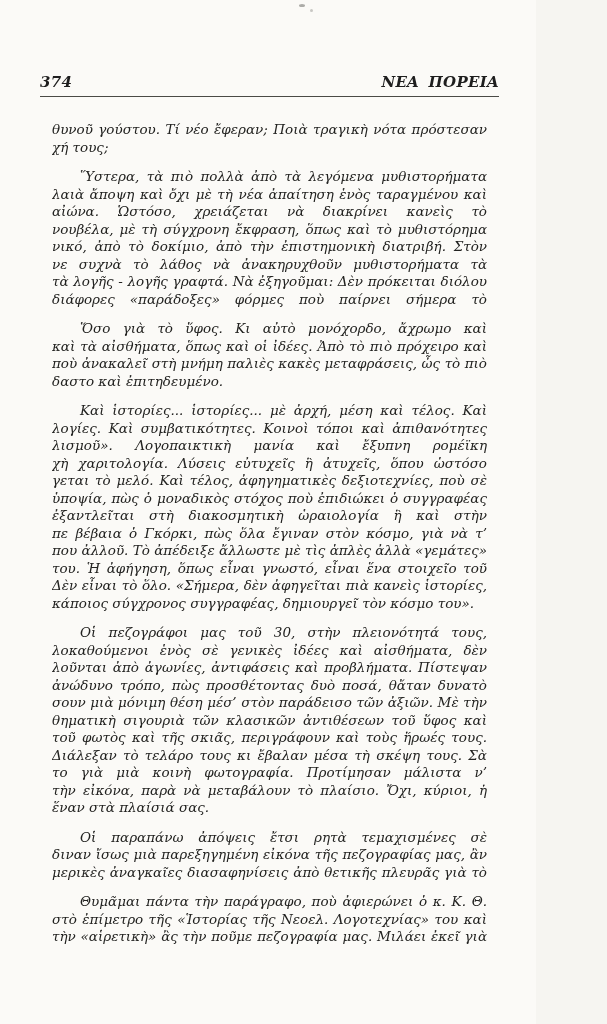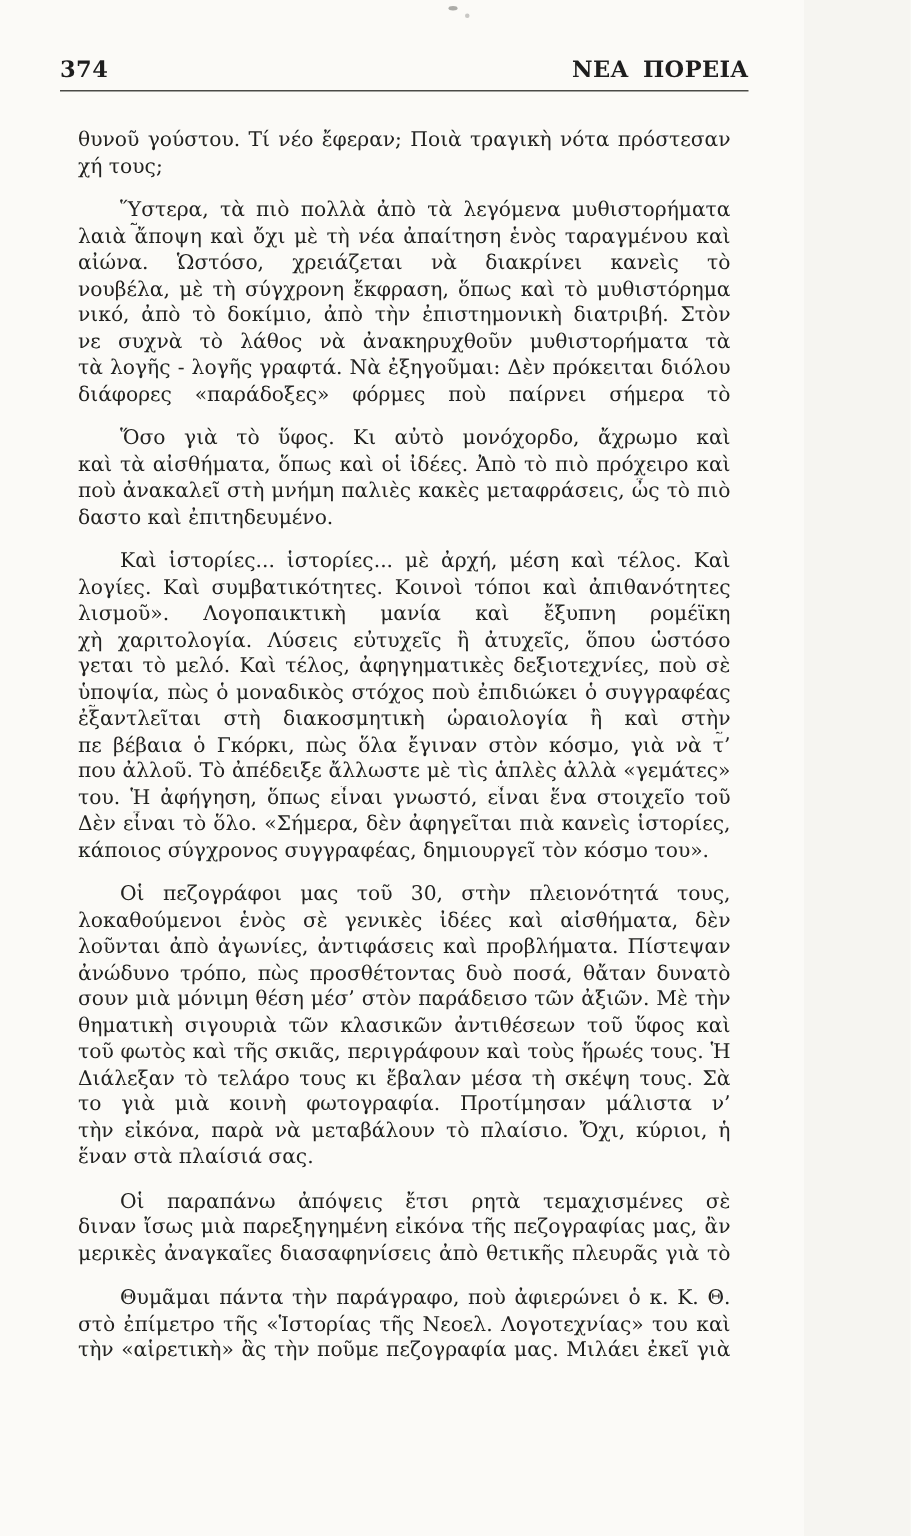--- a/index.html
+++ b/index.html
@@ -12,22 +12,23 @@
     overflow: hidden;
     background: #f6f5f1;
     font-family: "DejaVu Serif", "Liberation Serif", serif;
   }
   .page {
     position: relative;
     width: 536px;
     height: 1024px;
     background: #fbfaf7;
     box-sizing: border-box;
-    padding: 38px 37px 0 40px;
+    padding: 74px 37px 0 40px;
     color: #1e1e1e;
+    font-style: italic;
   }
   .scan-speck {
     position: absolute;
     top: 4px;
     left: 299px;
     width: 6px;
     height: 3px;
     background: #8a8a86;
     border-radius: 50%;
     opacity: 0.7;

